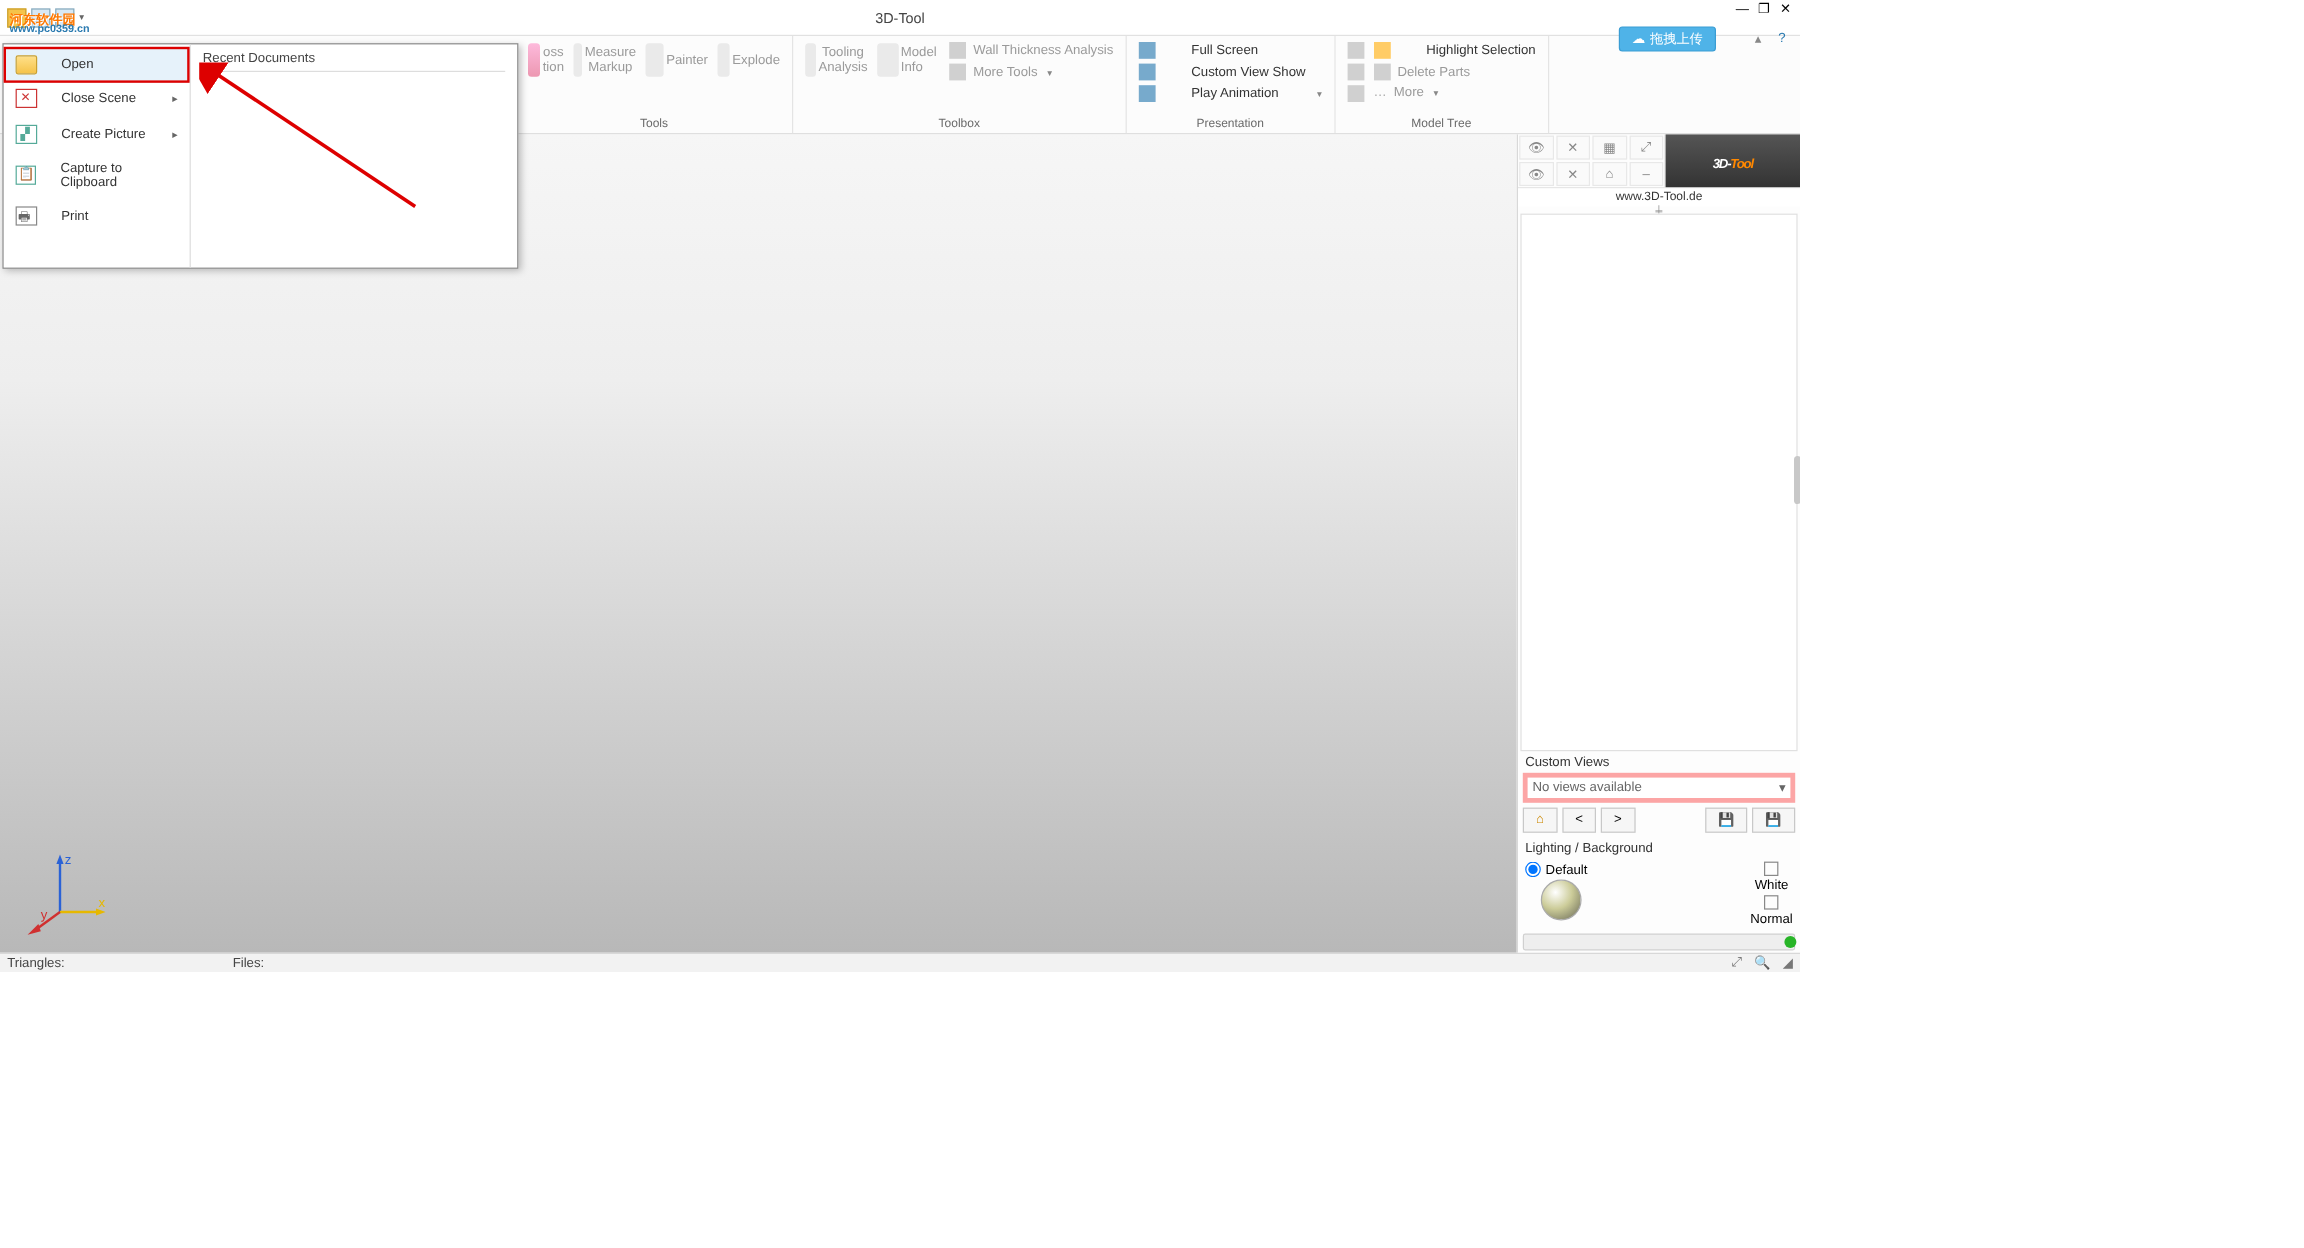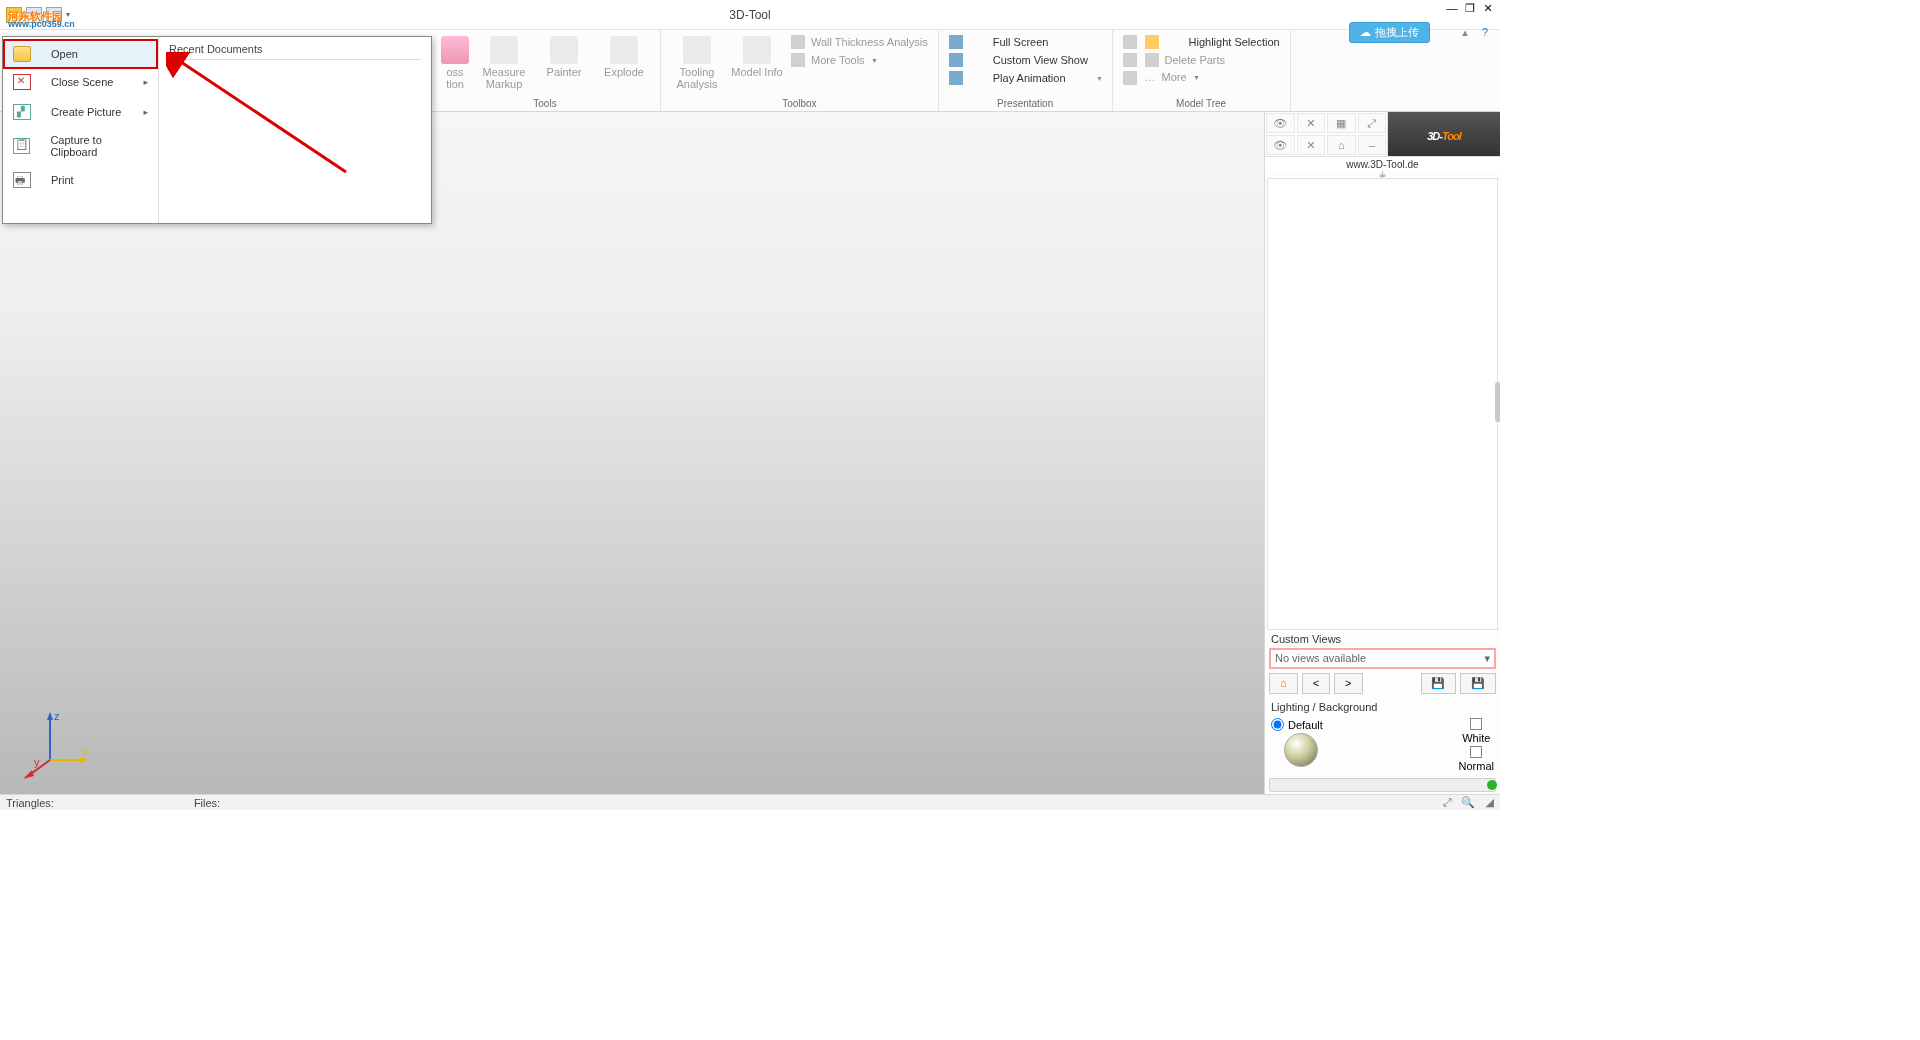--- a/index.html
+++ b/index.html
@@ -18,21 +18,21 @@
 
 
 .watermark { position: absolute; left: 8px; top: 4px; z-index: 50; font-size: 18px; font-weight: bold; color: #ff7800; text-shadow: 1px 1px 0 #fff; pointer-events: none; }
 .watermark .sub { font-size: 9px; color: #2a7ab0; display: block; margin-top: -6px; }
 
 
 .ribbon { height: 82px; background: #fcfcfc; border-bottom: 1px solid #d8d8d8; display: flex; padding-left: 430px; }
 .ribbon-group { border-right: 1px solid #e4e4e4; padding: 4px 10px 2px 10px; display: flex; flex-direction: column; justify-content: space-between; }
 .ribbon-group-items { display: flex; gap: 8px; align-items: flex-start; }
 .ribbon-group-label { text-align: center; font-size: 10px; color: #6a6a6a; margin-top: 2px; }
-.big-btn { display: flex; flex-direction: column; align-items: center; width: 52px; color: #9a9a9a; gap: 2px; padding-top: 2px; justify-content: center; }
+.big-btn { display: flex; flex-direction: row; align-items: center; width: 52px; color: #9a9a9a; gap: 2px; padding-top: 2px; justify-content: center; }
 .big-icon { width: 28px; height: 28px; background: #d8d8d8; border-radius: 3px; }
 .big-icon.dim { opacity: 0.5; }
 .small-list { display: flex; flex-direction: column; gap: 2px; }
 .small-item { display: flex; align-items: center; gap: 6px; color: #9a9a9a; white-space: nowrap; padding: 1px 0; }
 .small-item.act { color: #333; gap: 30px; }
 .small-icon { width: 14px; height: 14px; background: #d0d0d0; display: inline-block; }
 .drop-arrow { font-size: 8px; color: #888; margin-left: 2px; }
 
 
 .file-menu { position: absolute; left: 2px; top: 36px; width: 430px; height: 188px; background: #fff; border: 1px solid #888; box-shadow: 2px 2px 6px rgba(0,0,0,0.25); z-index: 100; display: flex; flex-direction: column; }
@@ -63,21 +63,21 @@
 .rp-tool-btn { flex: 1; height: 20px; border: 1px solid #e8e8e8; margin: 1px; display: flex; align-items: center; justify-content: center; color: #888; font-size: 11px; background: #fafafa; }
 .rp-logo { width: 112px; display: flex; flex-direction: column; align-items: center; justify-content: center; background: linear-gradient(#555,#333); padding: 0; }
 .rp-logo-text { font-family: Arial Black, sans-serif; font-size: 18px; font-weight: 900; font-style: italic; letter-spacing: -1px; }
 .rp-logo-3d { color: #fff; }
 .rp-logo-tool { color: #ff8800; }
 .rp-url { font-size: 10px; color: #333; text-align: center; padding: 2px 0; background: #fff; }
 .rp-splitter { height: 6px; cursor: ns-resize; display:flex; align-items:center; justify-content:center; color:#888; font-size:8px; }
 .rp-tree { flex: 1; background: #fff; border: 1px solid #e0e0e0; margin: 0 2px; position: relative; }
 .rp-scrollbar-handle { position: absolute; right: -4px; top: 45%; width: 6px; height: 40px; background: #c8c8c8; border-radius: 3px; }
 .rp-section-label { padding: 3px 6px; color: #333; font-size: 11px; }
-.rp-combo { margin: 0 4px; border: 2px solid #fca5a5; padding: 2px 4px; display: flex; justify-content: space-between; background: #fff; color: #666; }
+.rp-combo { margin: 0 4px; border: 4px solid #fca5a5; padding: 2px 4px; display: flex; justify-content: space-between; background: #fff; color: #666; }
 .rp-nav { display: flex; gap: 4px; margin: 4px; }
 .rp-nav-btn { border: 1px solid #c8c8c8; padding: 3px 10px; background: #f6f6f6; min-width: 26px; text-align: center; }
 .rp-nav-spacer { flex: 1; }
 .rp-lighting { padding: 2px 6px; display: flex; align-items: flex-start; gap: 12px; }
 .rp-light-group { display: flex; flex-direction: column; align-items: center; gap: 2px; }
 .rp-sphere { width: 34px; height: 34px; border-radius: 50%; background: radial-gradient(circle at 35% 30%, #fff, #cc9 45%, #665 100%); border: 1px solid #aaa; }
 .rp-check { width: 12px; height: 12px; border: 1px solid #888; }
 .rp-hscroll { height: 14px; margin: 4px 4px 2px 4px; position: relative; background: #eee; border: 1px solid #d0d0d0; border-radius: 2px; }
 .rp-hscroll-dot { position: absolute; right: -2px; top: 1px; width: 10px; height: 10px; border-radius: 50%; background: #28b528; }
 

